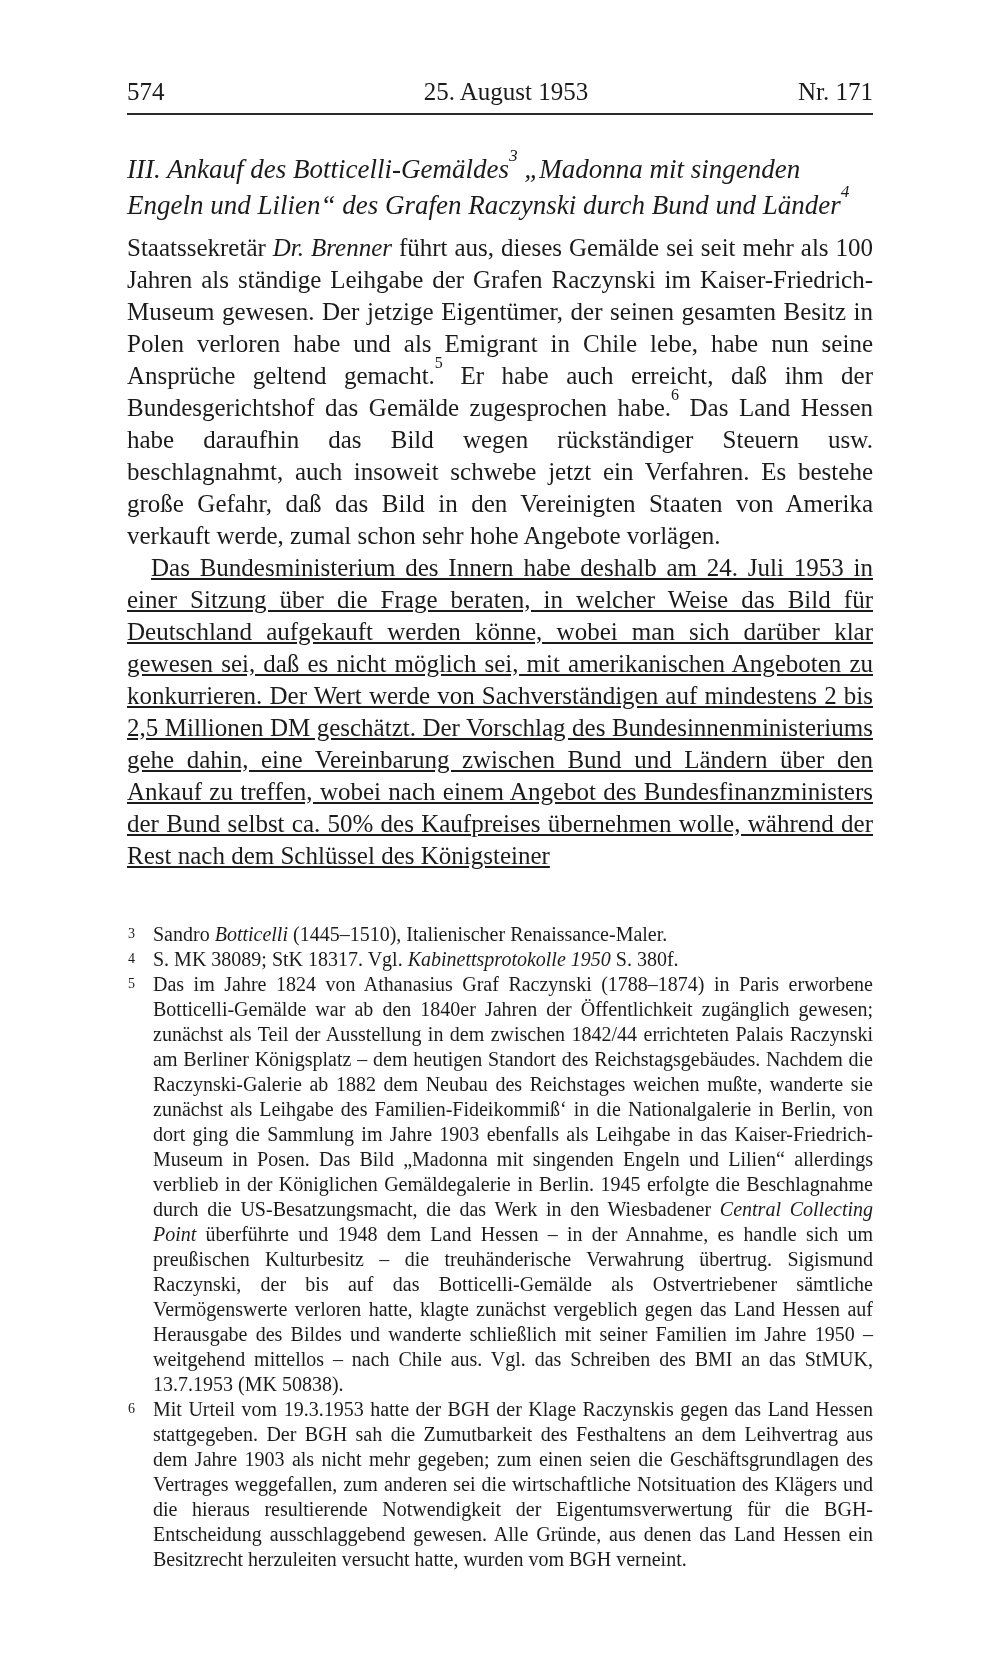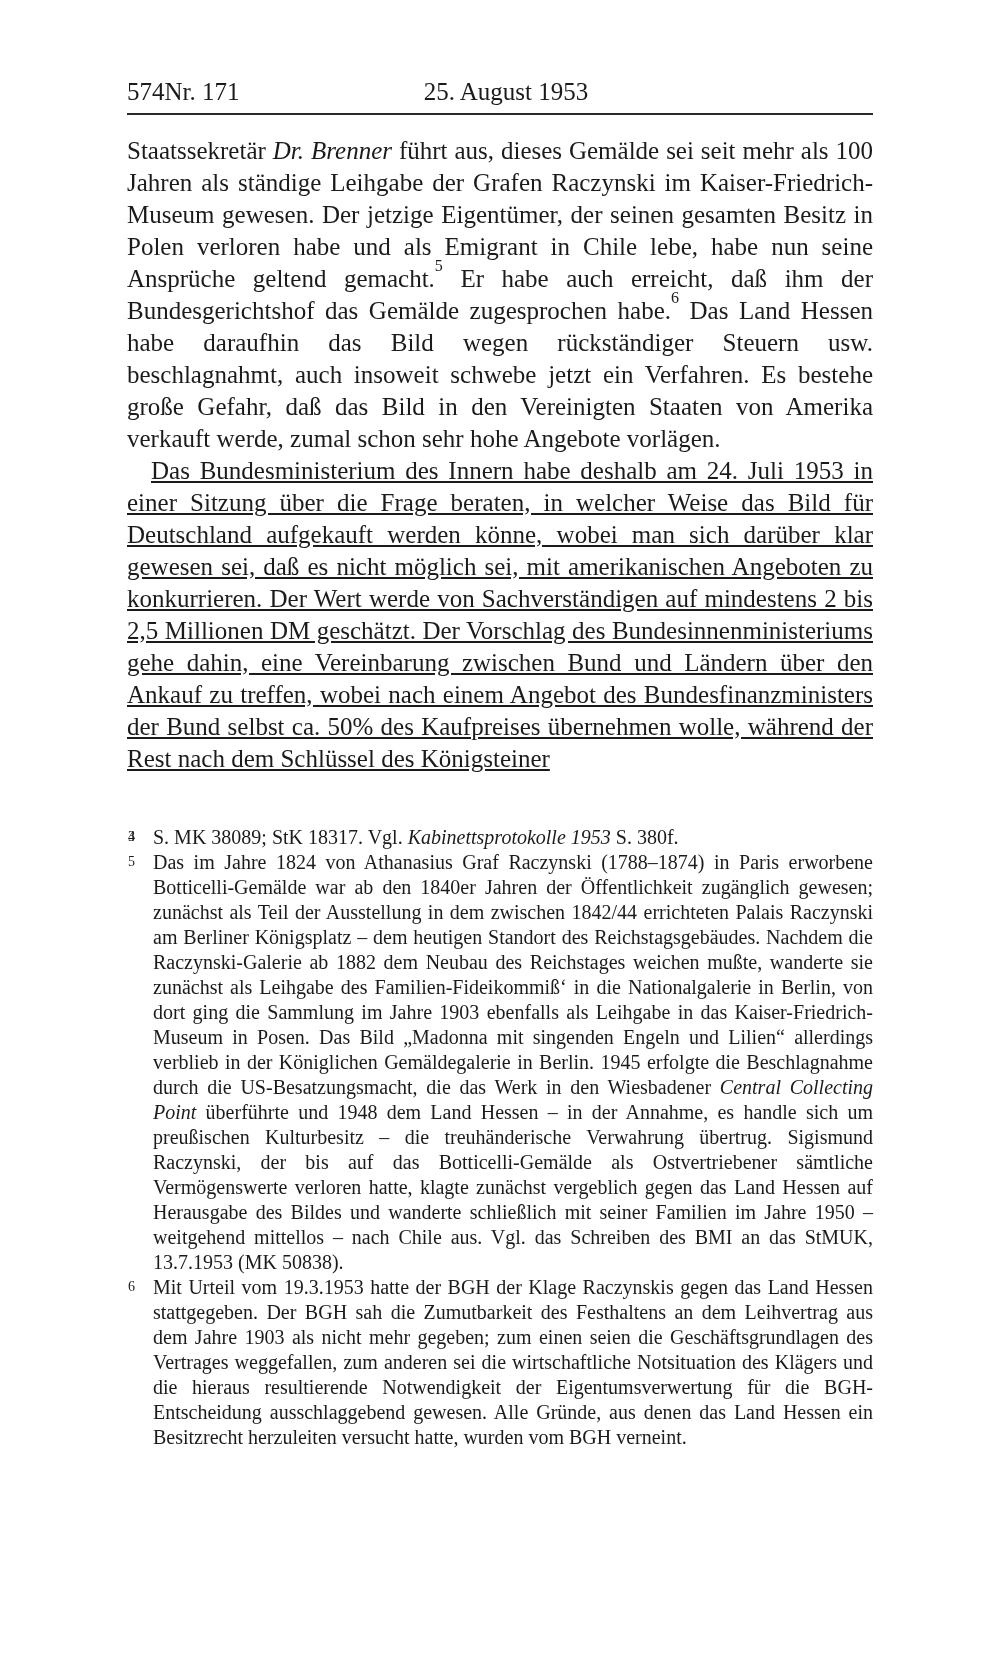--- a/index.html
+++ b/index.html
@@ -14,21 +14,21 @@
     background: #ffffff;
     color: #1b1b1b;
     font-family: "Liberation Serif", serif;
     box-sizing: border-box;
     padding: 78px 127px 0 127px;
     overflow: hidden;
   }
   
   .running-header {
     display: flex;
-    justify-content: flex-start;
+    justify-content: space-between;
     align-items: baseline;
     font-size: 25px;
     line-height: 1.1;
   }
   .running-header .center {
     position: absolute;
     left: 12px;
     right: 0;
     text-align: center;
     font-family: Liberation Serif, serif;
@@ -47,21 +47,21 @@
     text-align: left;
   }
   .heading span, .heading sup { font-style: italic; }
   
   .body-para {
     font-size: 25px;
     line-height: 32px;
     text-align: justify;
     margin: 0;
   }
-  .body-para.first { margin-top: 20px; }
+  .body-para.first { margin-top: 9px; }
   .body-para.indent { text-indent: 24px; text-decoration: underline; }
   .it { font-style: italic; }
   sup {
     font-size: 64%;
     line-height: 0;
     position: relative;
     top: -0.38em;
   }
   
   .footnotes {
@@ -87,32 +87,34 @@
 <div class="page">
 
   <header class="running-header">
     <span>574</span>
     <span class="center">25. August 1953</span>
     <span>Nr. 171</span>
   </header>
 
   <hr class="header-rule">
 
+  <h2 class="heading"><span class="it">III. Ankauf des Botticelli-Gemäldes</span><sup class="it">3</sup><span class="it"> „Madonna mit singenden Engeln und Lilien“ des Grafen Raczynski durch Bund und Länder</span><sup class="it">4</sup></h2>
 
   <p class="body-para first"><span>Staatssekretär </span><span class="it">Dr. Brenner</span><span> führt aus, dieses Gemälde sei seit mehr als 100 Jahren als ständige Leihgabe der Grafen Raczynski im Kaiser-Friedrich-Museum gewesen. Der jetzige Eigentümer, der seinen gesamten Besitz in Polen verloren habe und als Emigrant in Chile lebe, habe nun seine Ansprüche geltend gemacht.</span><sup>5</sup><span> Er habe auch erreicht, daß ihm der Bundesgerichtshof das Gemälde zugesprochen habe.</span><sup>6</sup><span> Das Land Hessen habe daraufhin das Bild wegen rückständiger Steuern usw. beschlagnahmt, auch insoweit schwebe jetzt ein Verfahren. Es bestehe große Gefahr, daß das Bild in den Vereinigten Staaten von Amerika verkauft werde, zumal schon sehr hohe Angebote vorlägen.</span></p>
 
   <p class="body-para indent"><span>Das Bundesministerium des Innern habe deshalb am 24. Juli 1953 in einer Sitzung über die Frage beraten, in welcher Weise das Bild für Deutschland aufgekauft werden könne, wobei man sich darüber klar gewesen sei, daß es nicht möglich sei, mit amerikanischen Angeboten zu konkurrieren. Der Wert werde von Sachverständigen auf mindestens 2 bis 2,5 Millionen DM geschätzt. Der Vorschlag des Bundesinnenministeriums gehe dahin, eine Vereinbarung zwischen Bund und Ländern über den Ankauf zu treffen, wobei nach einem Angebot des Bundesfinanzministers der Bund selbst ca. 50% des Kaufpreises übernehmen wolle, während der Rest nach dem Schlüssel des Königsteiner</span></p>
 
   <section class="footnotes">
     <div class="footnote">
       <span class="fn-marker">3</span>
+      <span class="fn-text"><span>Sandro </span><span class="it">Botticelli</span><span> (1445–1510), Italienischer Renaissance-Maler.</span></span>
     </div>
     <div class="footnote">
       <span class="fn-marker">4</span>
-      <span class="fn-text"><span>S. MK 38089; StK 18317. Vgl. </span><span class="it">Kabinettsprotokolle 1953</span><span> S. 380f.</span></span>
+      <span class="fn-text"><span>S. MK 38089; StK 18317. Vgl. </span><span class="it">Kabinettsprotokolle 1950</span><span> S. 380f.</span></span>
     </div>
     <div class="footnote">
       <span class="fn-marker">5</span>
       <span class="fn-text"><span>Das im Jahre 1824 von Athanasius Graf Raczynski (1788–1874) in Paris erworbene Botticelli-Gemälde war ab den 1840er Jahren der Öffentlichkeit zugänglich gewesen; zunächst als Teil der Ausstellung in dem zwischen 1842/44 errichteten Palais Raczynski am Berliner Königsplatz – dem heutigen Standort des Reichstagsgebäudes. Nachdem die Raczynski-Galerie ab 1882 dem Neubau des Reichstages weichen mußte, wanderte sie zunächst als Leihgabe des Familien-Fideikommiß‘ in die Nationalgalerie in Berlin, von dort ging die Sammlung im Jahre 1903 ebenfalls als Leihgabe in das Kaiser-Friedrich-Museum in Posen. Das Bild „Madonna mit singenden Engeln und Lilien“ allerdings verblieb in der Königlichen Gemäldegalerie in Berlin. 1945 erfolgte die Beschlagnahme durch die US-Besatzungsmacht, die das Werk in den Wiesbadener </span><span class="it">Central Collecting Point</span><span> überführte und 1948 dem Land Hessen – in der Annahme, es handle sich um preußischen Kulturbesitz – die treuhänderische Verwahrung übertrug. Sigismund Raczynski, der bis auf das Botticelli-Gemälde als Ostvertriebener sämtliche Vermögenswerte verloren hatte, klagte zunächst vergeblich gegen das Land Hessen auf Herausgabe des Bildes und wanderte schließlich mit seiner Familien im Jahre 1950 – weitgehend mittellos – nach Chile aus. Vgl. das Schreiben des BMI an das StMUK, 13.7.1953 (MK 50838).</span></span>
     </div>
     <div class="footnote">
       <span class="fn-marker">6</span>
       <span class="fn-text"><span>Mit Urteil vom 19.3.1953 hatte der BGH der Klage Raczynskis gegen das Land Hessen stattgegeben. Der BGH sah die Zumutbarkeit des Festhaltens an dem Leihvertrag aus dem Jahre 1903 als nicht mehr gegeben; zum einen seien die Geschäftsgrundlagen des Vertrages weggefallen, zum anderen sei die wirtschaftliche Notsituation des Klägers und die hieraus resultierende Notwendigkeit der Eigentumsverwertung für die BGH-Entscheidung ausschlaggebend gewesen. Alle Gründe, aus denen das Land Hessen ein Besitzrecht herzuleiten versucht hatte, wurden vom BGH verneint.</span></span>
     </div>
   </section>

